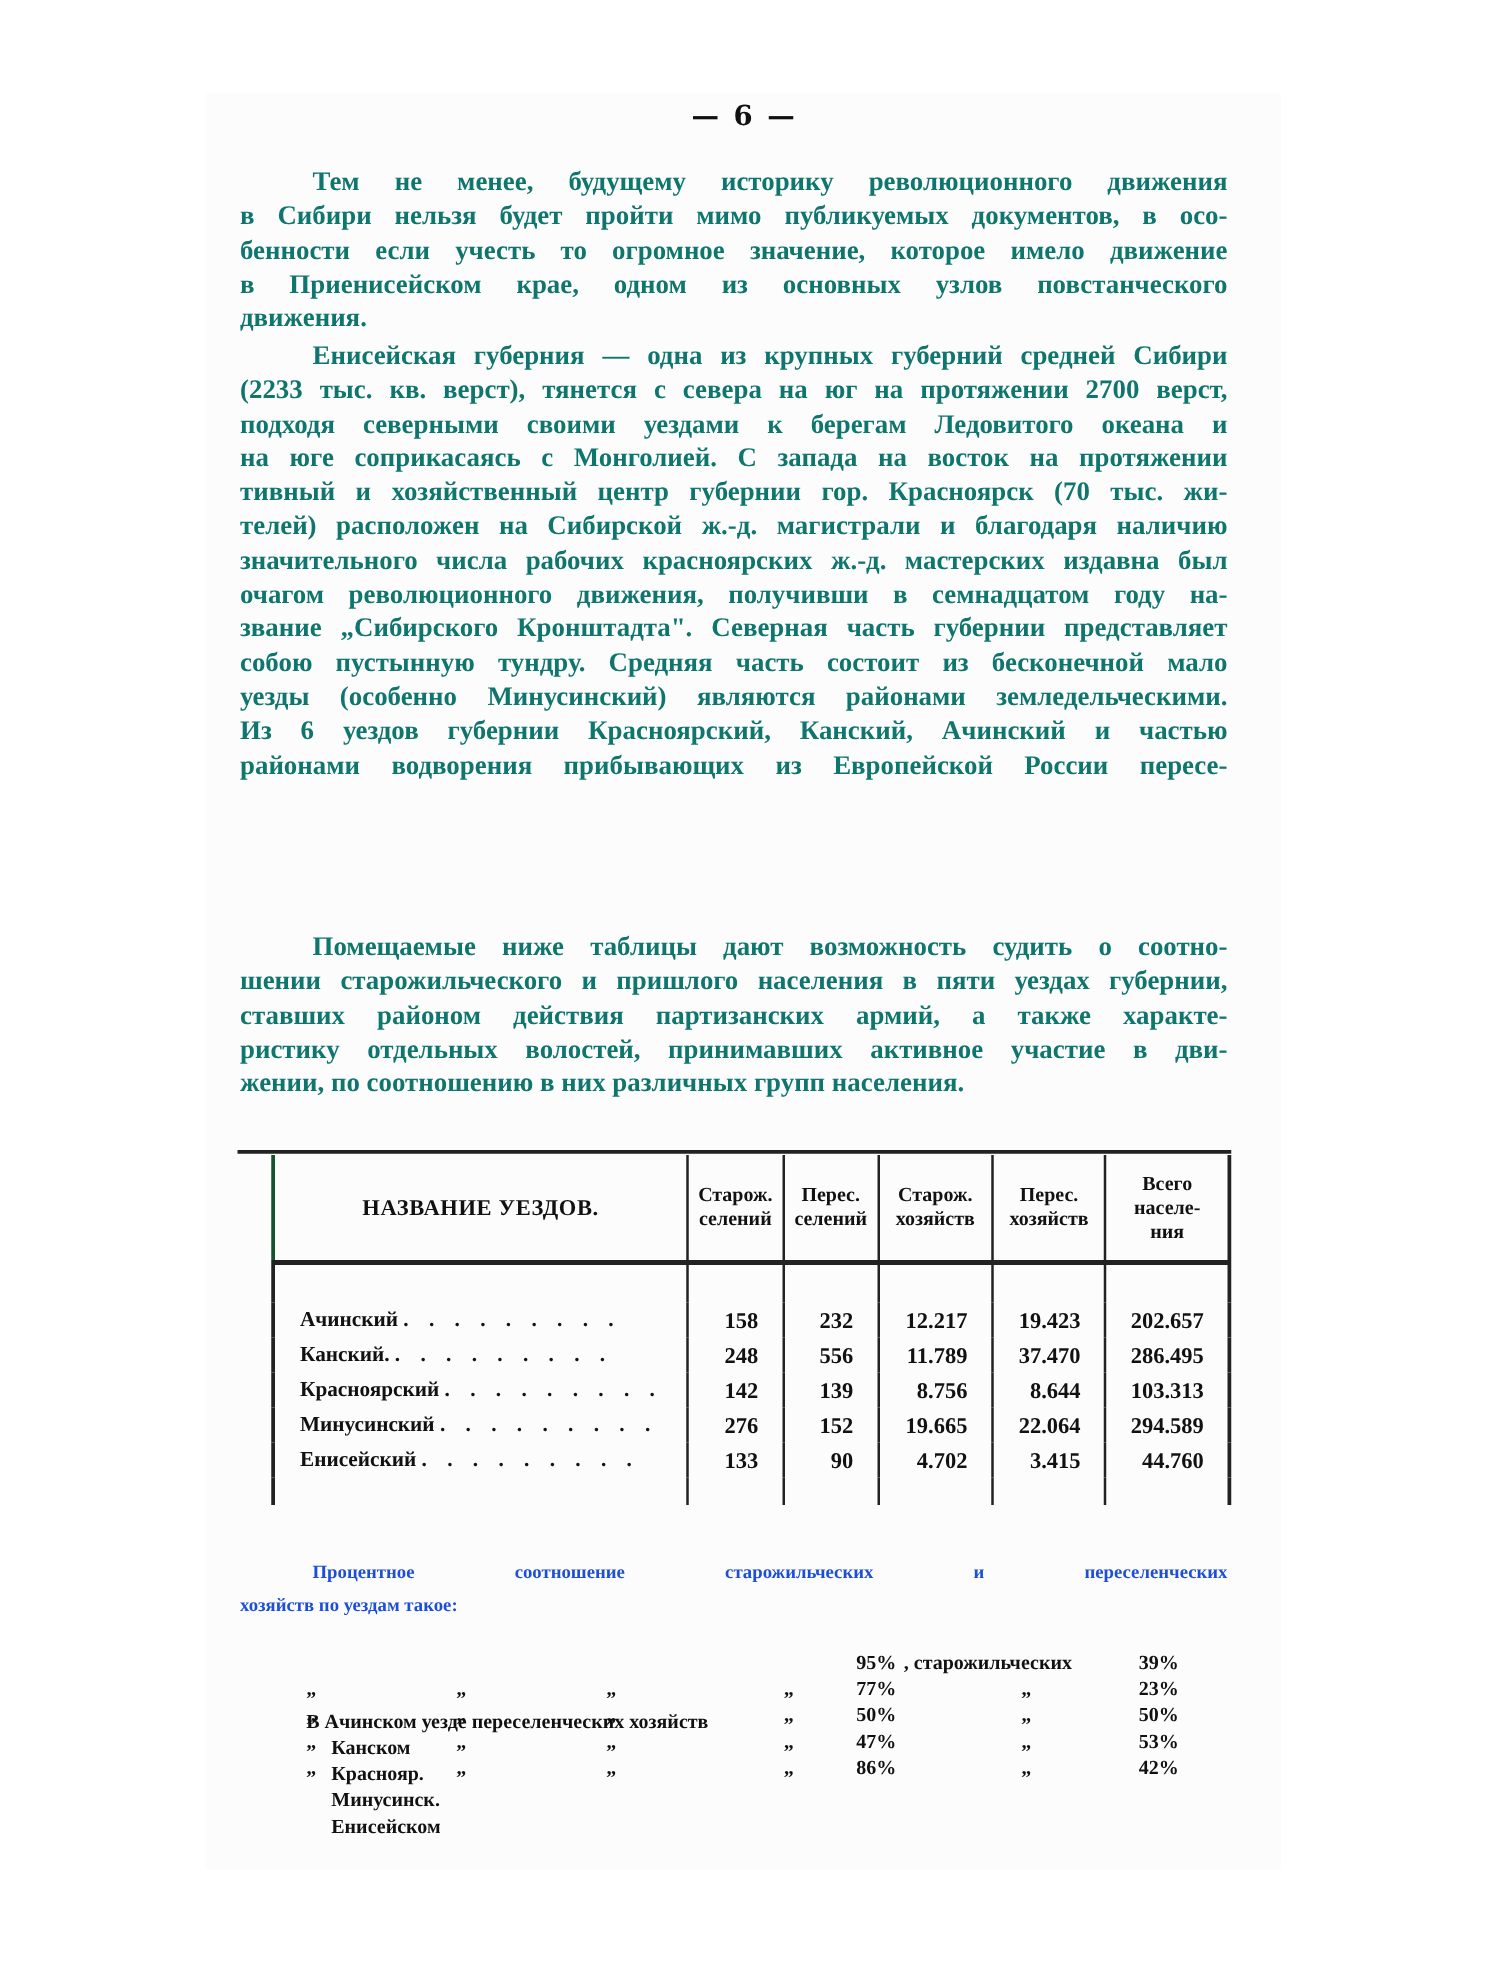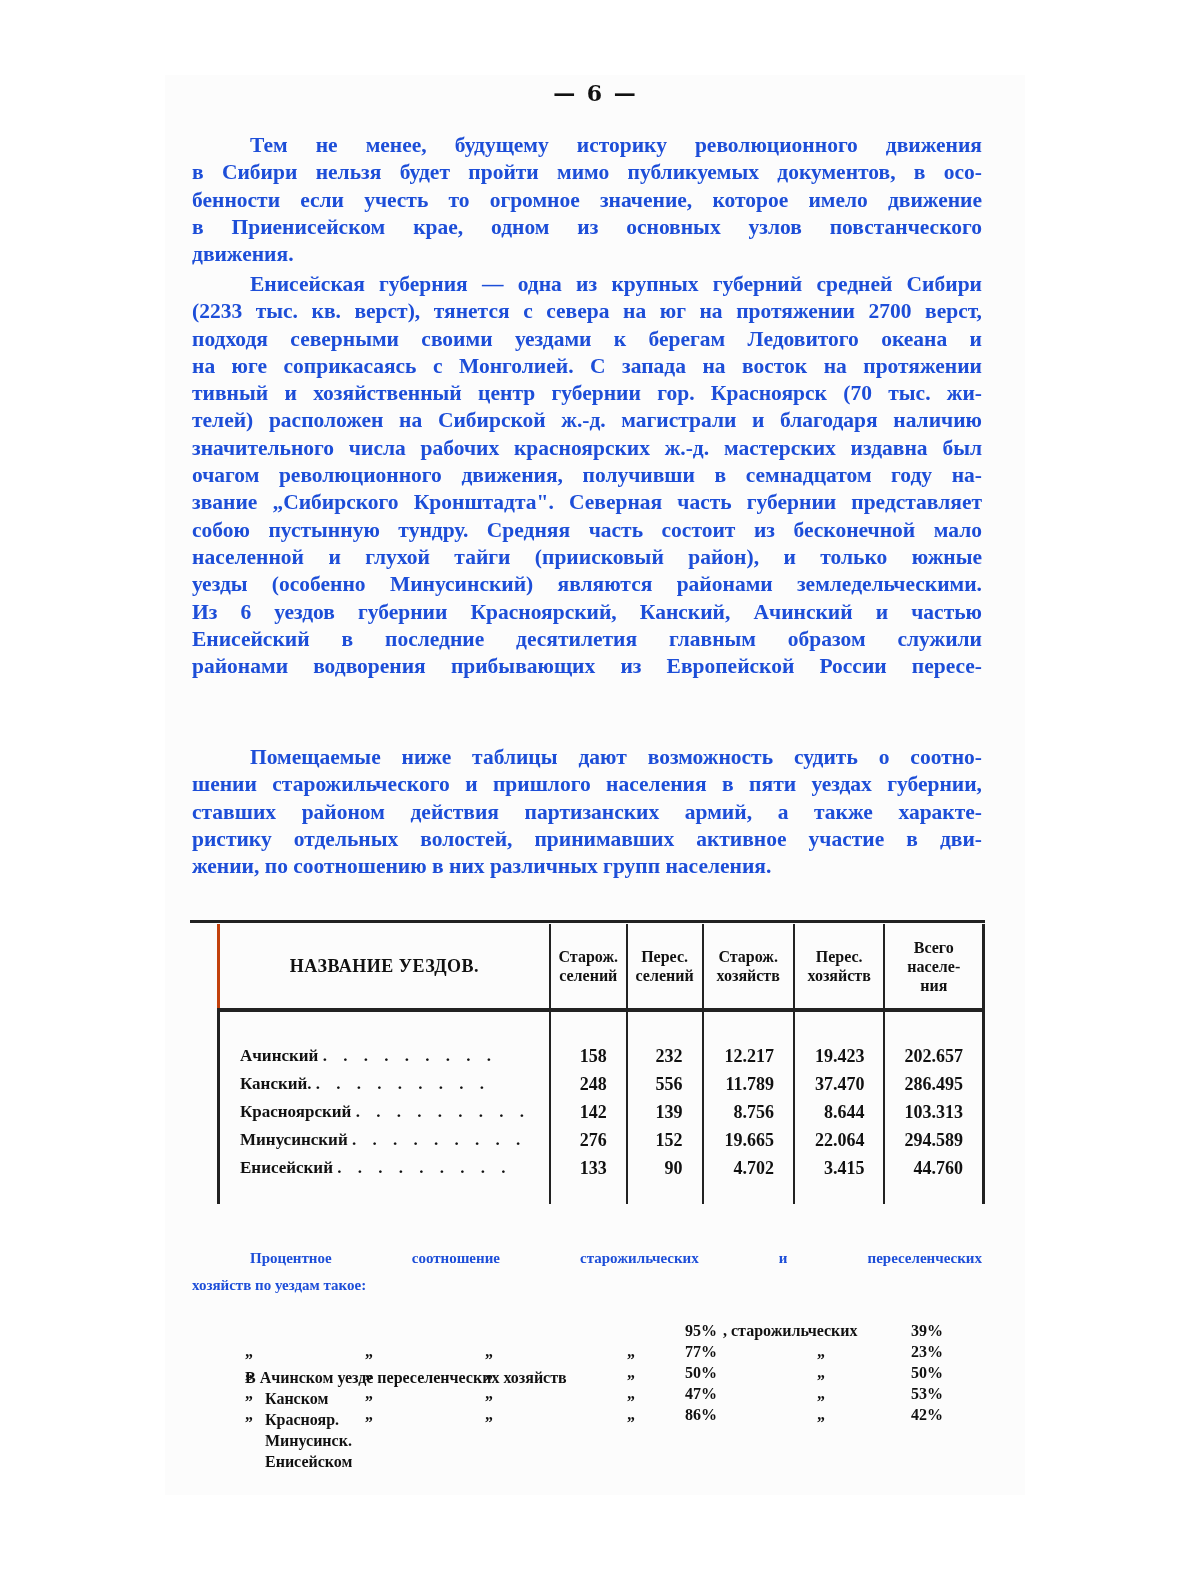--- a/index.html
+++ b/index.html
@@ -9,36 +9,36 @@
       background: #fcfcfc;
     }
     .page-number {
       position: absolute; left: 0; width: 1191px; top: 80px; text-align: center;
       font-family: "DejaVu Serif", serif; font-size: 22px; font-weight: bold; color: #111;
       letter-spacing: 2px;
     }
     .text-block {
       position: absolute; left: 192px; width: 790px;
       font-family: "Liberation Serif", serif; font-size: 21.5px; font-weight: bold;
-      color: #1d4ed8; line-height: 27.3px; text-align: justify;
+      color: #0f766e; line-height: 27.3px; text-align: justify;
     }
     .para { margin: 0; text-indent: 58px; text-align: justify; }
     .para .line { display: block; text-align: justify; text-align-last: justify; }
     .para .line.last { text-align-last: left; }
     .para .line.first { text-indent: 58px; }
     .para .line:not(.first) { text-indent: 0; }
 
     
     .stats-table-wrap { position: absolute; left: 190px; top: 920px; width: 795px; height: 300px; }
     .table-topline { position: absolute; left: 0; top: 0; width: 795px; height: 3px; background: #222; }
     .stats-table { position: absolute; left: 27px; top: 4px; border-collapse: collapse;
       font-family: "Liberation Serif", serif; color: #111; }
     .stats-table th { font-weight: bold; font-size: 16px; line-height: 19px; vertical-align: middle;
       text-align: center; border-left: 2px solid #222; padding: 0; height: 84px; }
-    .stats-table th.col-name { font-size: 18px; border-left: 3px solid #c2410c; width: 290px; letter-spacing: 0.5px; }
+    .stats-table th.col-name { font-size: 18px; border-left: 3px solid #14532d; width: 290px; letter-spacing: 0.5px; }
     .stats-table th.last, .stats-table td.last { border-right: 3px solid #222; }
     .stats-table thead tr { border-bottom: 4px solid #222; }
     .stats-table td { font-size: 18px; font-weight: bold; border-left: 2px solid #222; padding: 0 19px;
       height: 28px; text-align: right; }
     .stats-table td.name { border-left: 3px solid #222; text-align: left; padding-left: 20px;
       font-size: 17px; white-space: nowrap; }
     .stats-table td .leader { letter-spacing: 6px; }
     .stats-table tr.spacer td { height: 30px; }
     .stats-table tr.spacer-end td { height: 22px; }
     .col-w1 { width: 88px; } .col-w2 { width: 86px; } .col-w3 { width: 92px; }
@@ -86,24 +86,22 @@
     <span class="line first">Енисейская губерния — одна из крупных губерний средней Сибири</span>
     <span class="line">(2233 тыс. кв. верст), тянется с севера на юг на протяжении 2700 верст,</span>
     <span class="line">подходя северными своими уездами к берегам Ледовитого океана и</span>
     <span class="line">на юге соприкасаясь с Монголией. С запада на восток на протяжении</span>
     <span class="line">тивный и хозяйственный центр губернии гор. Красноярск (70 тыс. жи-</span>
     <span class="line">телей) расположен на Сибирской ж.-д. магистрали и благодаря наличию</span>
     <span class="line">значительного числа рабочих красноярских ж.-д. мастерских издавна был</span>
     <span class="line">очагом революционного движения, получивши в семнадцатом году на-</span>
     <span class="line">звание „Сибирского Кронштадта". Северная часть губернии представляет</span>
     <span class="line">собою пустынную тундру. Средняя часть состоит из бесконечной мало</span>
-    <span class="line">населенной и глухой тайги (приисковый район), и только южные</span>
     <span class="line">уезды (особенно Минусинский) являются районами земледельческими.</span>
     <span class="line">Из 6 уездов губернии Красноярский, Канский, Ачинский и частью</span>
-    <span class="line">Енисейский в последние десятилетия главным образом служили</span>
     <span class="line">районами водворения прибывающих из Европейской России пересе-</span>
   </p>
 </div>
 
 <div class="text-block" style="top:744px;">
   <p class="para" style="text-indent:0">
     <span class="line first">Помещаемые ниже таблицы дают возможность судить о соотно-</span>
     <span class="line">шении старожильческого и пришлого населения в пяти уездах губернии,</span>
     <span class="line">ставших районом действия партизанских армий, а также характе-</span>
     <span class="line">ристику отдельных волостей, принимавших активное участие в дви-</span>

